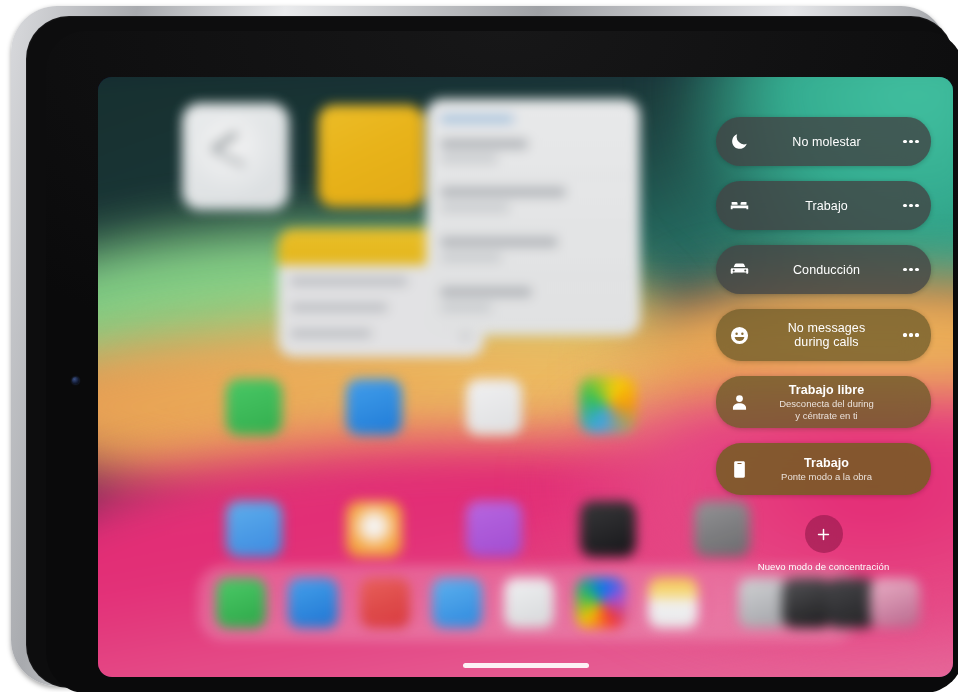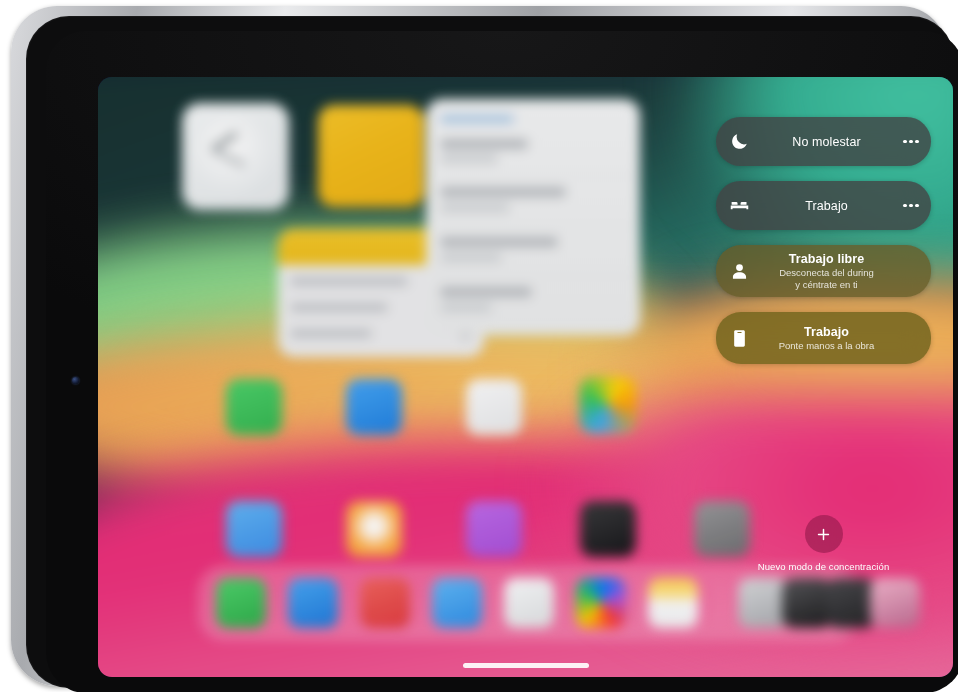--- a/index.html
+++ b/index.html
@@ -277,21 +277,55 @@
               <div class="labels">
                 <div class="title">Trabajo</div>
               </div>
               <div class="more">
                 <i></i>
                   <i></i>
                   <i></i>
               </div>
             </div>
 
-
+            <div class="pill pill-3">
+              <div class="glass"></div>
+              <span class="icon">
+                <svg viewBox="0 0 24 24">
+                  <path d="M5.4 9.2 6.6 6.3A2 2 0 0 1 8.45 5h7.1a2 2 0 0 1 1.85 1.3l1.2 2.9H5.4z"></path>
+                  <path d="M3.4 10.6h17.2c.8 0 1.4.6 1.4 1.4v3.6c0 .7-.5 1.2-1.2 1.2h-1v-1.3H4.2v1.3h-1c-.7 0-1.2-.5-1.2-1.2V12c0-.8.6-1.4 1.4-1.4zm2 1.4a1.15 1.15 0 1 0 0 2.3 1.15 1.15 0 0 0 0-2.3zm13.2 0a1.15 1.15 0 1 0 0 2.3 1.15 1.15 0 0 0 0-2.3z"></path>
+                </svg>
+              </span>
+              <div class="labels">
+                <div class="title">Conducción</div>
+              </div>
+              <div class="more">
+                <i></i>
+                  <i></i>
+                  <i></i>
+              </div>
+            </div>
+
+            <div class="pill pill-4 tall">
+              <div class="glass"></div>
+              <span class="icon">
+                <svg viewBox="0 0 24 24">
+                  <path d="M12 2.2A9.8 9.8 0 1 0 21.8 12 9.8 9.8 0 0 0 12 2.2zm-3.3 6.3a1.4 1.4 0 1 1 0 2.8 1.4 1.4 0 0 1 0-2.8zm6.6 0a1.4 1.4 0 1 1 0 2.8 1.4 1.4 0 0 1 0-2.8zM6.4 13.6h11.2a5.7 5.7 0 0 1-11.2 0z"></path>
+                </svg>
+              </span>
+              <div class="labels">
+                <div class="title">No messages</div>
+                <div class="title">during calls</div>
+              </div>
+              <div class="more">
+                <i></i>
+                  <i></i>
+                  <i></i>
+              </div>
+            </div>
 
             <div class="pill pill-5 sub">
               <div class="glass"></div>
               <span class="icon">
                 <svg viewBox="0 0 24 24">
                   <path d="M12 3.6a3.9 3.9 0 1 1 0 7.8 3.9 3.9 0 0 1 0-7.8zm0 9.2c4.2 0 7.5 2.3 7.5 5.1v2.5h-15v-2.5c0-2.8 3.3-5.1 7.5-5.1z"></path>
                 </svg>
               </span>
               <div class="labels">
                 <div class="title">Trabajo libre</div>
@@ -303,21 +337,21 @@
 
             <div class="pill pill-6 sub">
               <div class="glass"></div>
               <span class="icon">
                 <svg viewBox="0 0 24 24">
                   <path d="M7.5 2.6h9c.9 0 1.6.7 1.6 1.6v15.6c0 .9-.7 1.6-1.6 1.6h-9c-.9 0-1.6-.7-1.6-1.6V4.2c0-.9.7-1.6 1.6-1.6zm2.2 2.1v1.1h4.6V4.7H9.7zM12 8.1a2.1 2.1 0 1 1 0 4.2 2.1 2.1 0 0 1 0-4.2zm0 5.1c2.5 0 4.4 1.4 4.4 3.1v1.4H7.6v-1.4c0-1.7 1.9-3.1 4.4-3.1z"></path>
                 </svg>
               </span>
               <div class="labels">
                 <div class="title">Trabajo</div>
-                <div class="sublabel">Ponte manos a la obra</div>
+                <div class="sublabel">Ponte modo a la obra</div>
               </div>
               <div class="spacer"></div>
             </div>
 
             <div class="new-focus">
               <div class="plus-btn">
                 <svg viewBox="0 0 24 24">
                   <path d="M12 5v14M5 12h14"></path>
                 </svg>
               </div>

